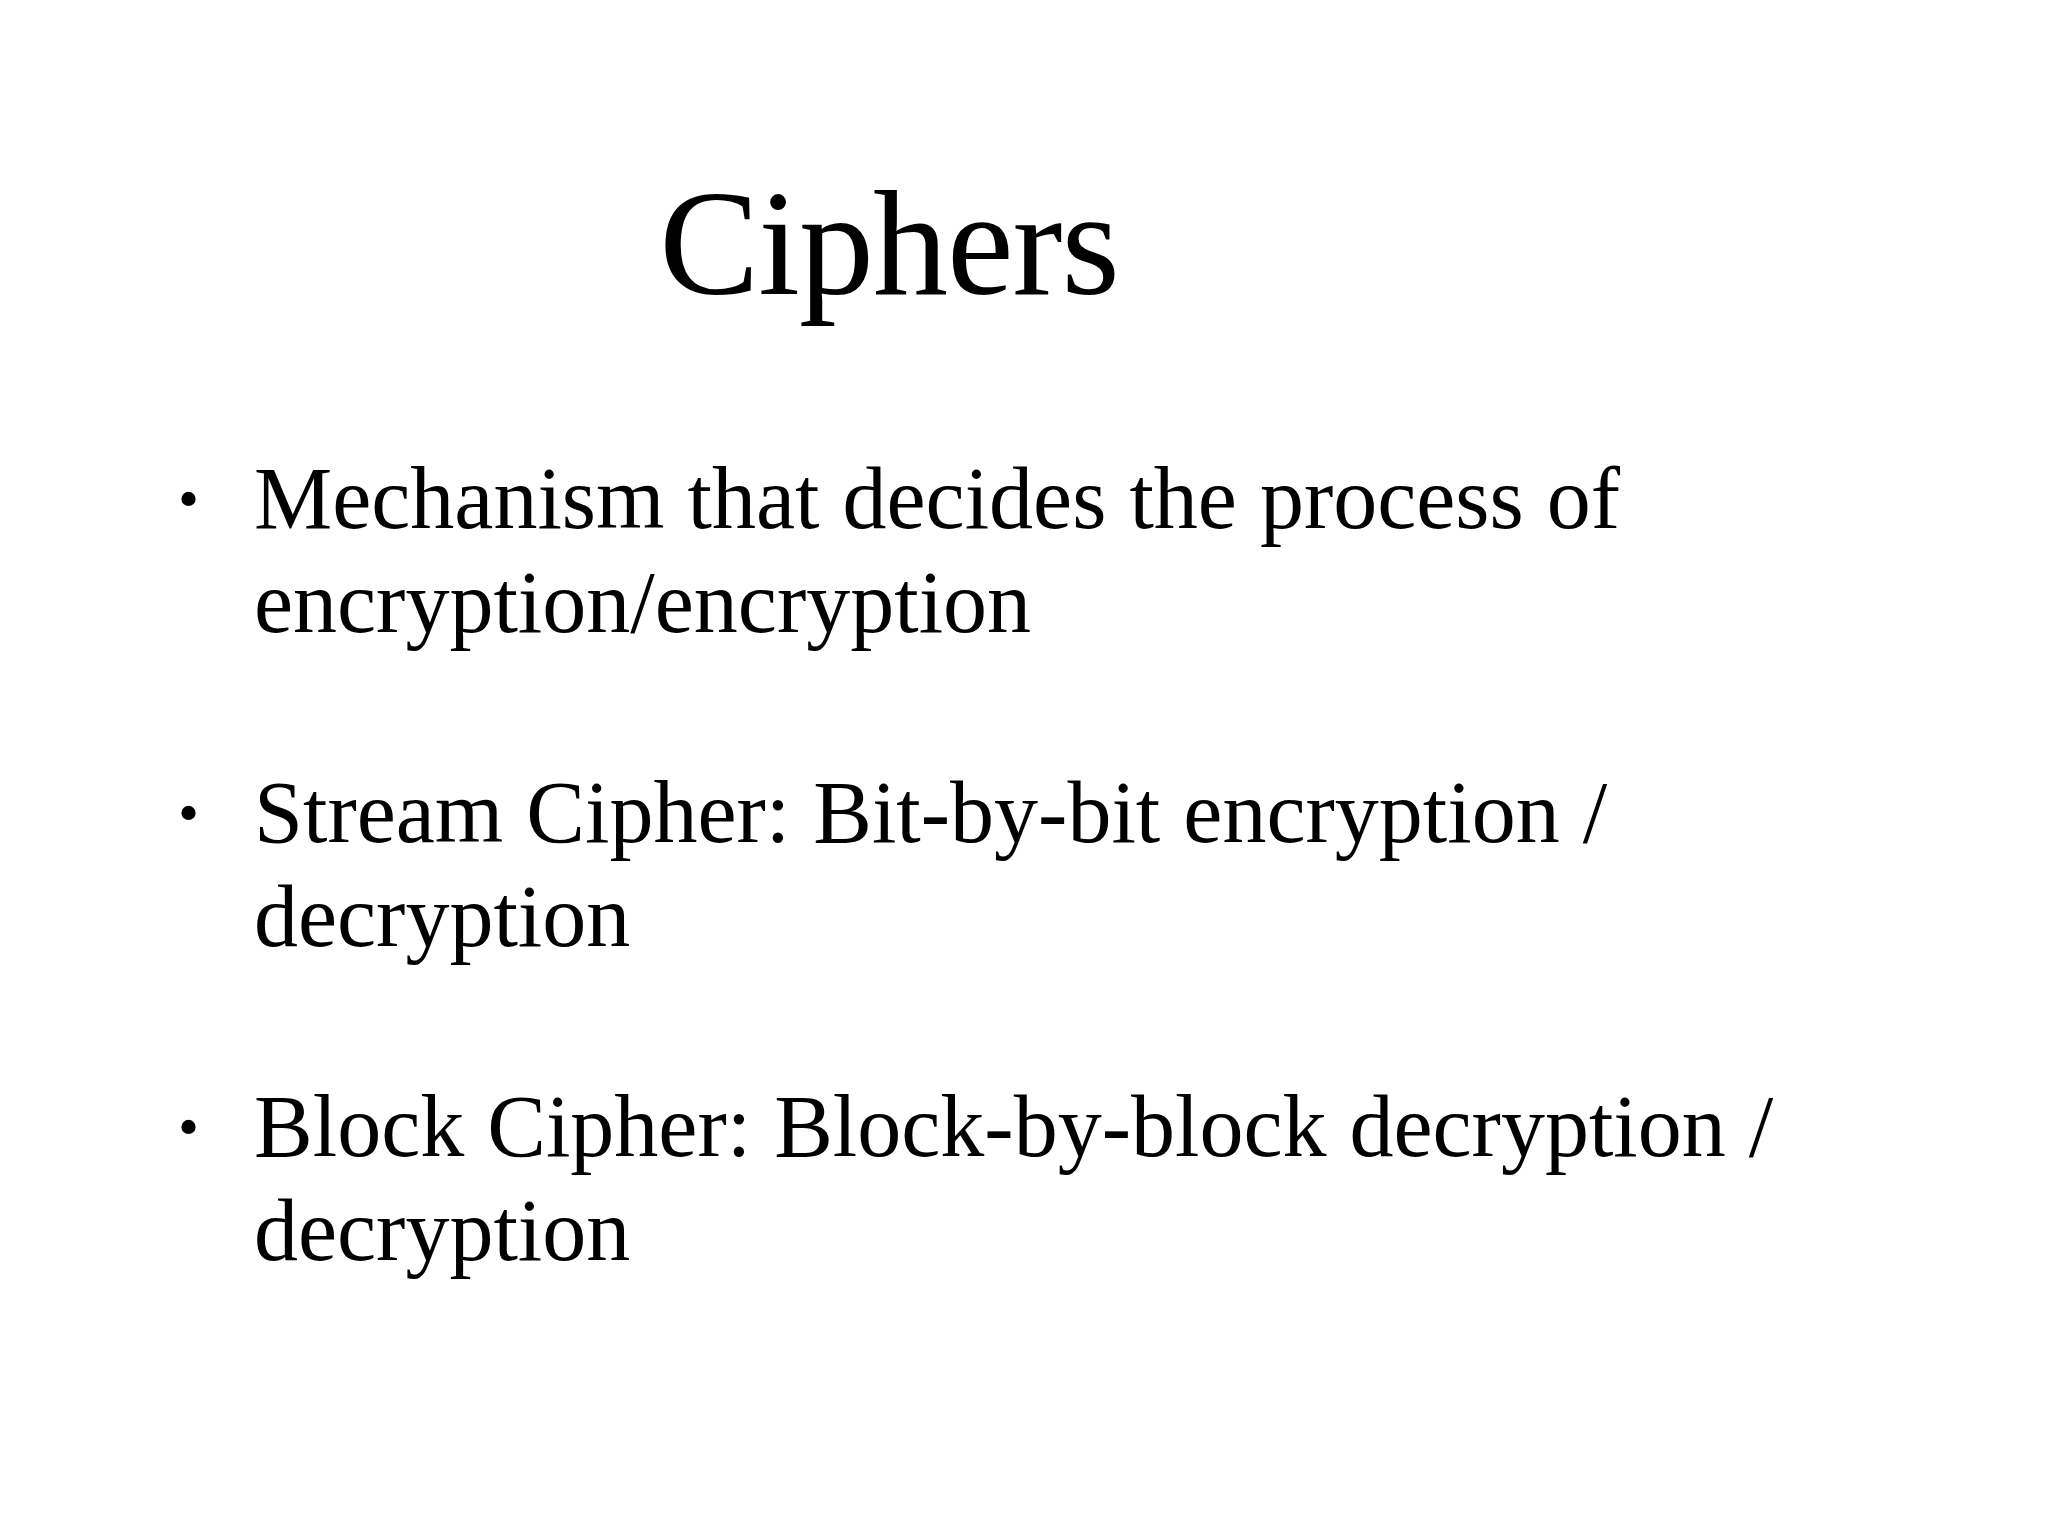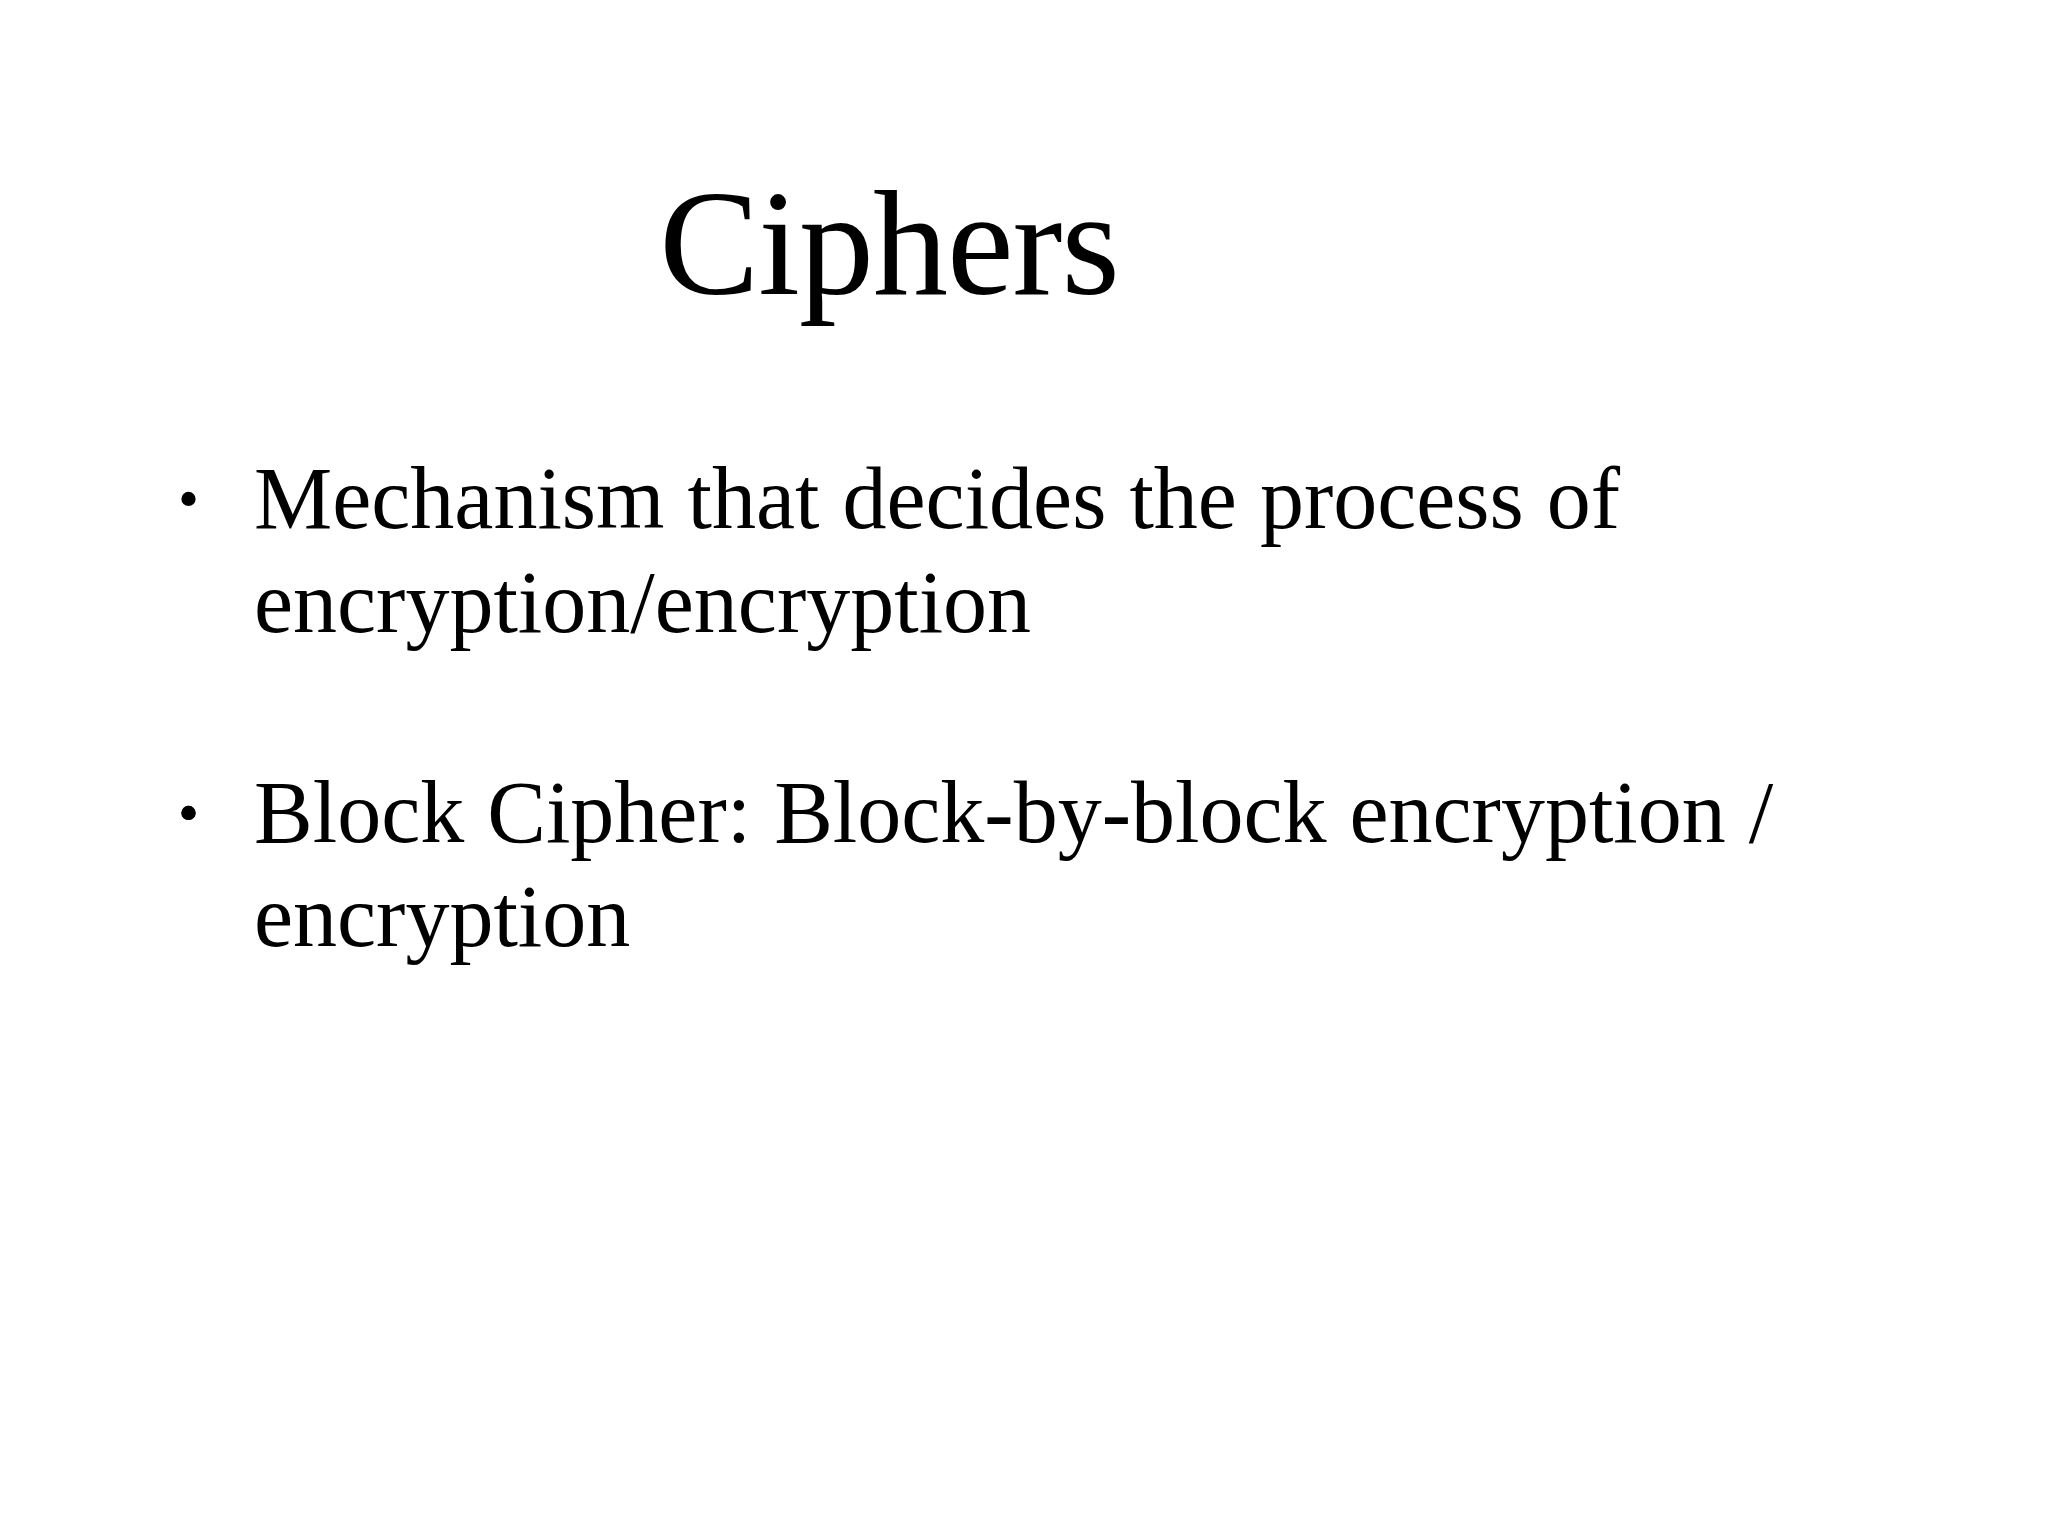--- a/index.html
+++ b/index.html
@@ -97,22 +97,23 @@
 
   <div class="body-area">
 
     <div class="bullet-block b1">
       <span class="bullet-marker">•</span>
       <span class="bullet-text">Mechanism that decides the process of encryption/encryption</span>
     </div>
 
     <div class="bullet-block b2">
       <span class="bullet-marker">•</span>
+      <span class="bullet-text">Stream Cipher: Bit-by-bit encryption / decryption</span>
     </div>
 
     <div class="bullet-block b3">
       <span class="bullet-marker">•</span>
-      <span class="bullet-text">Block Cipher: Block-by-block encryption / encryption</span>
+      <span class="bullet-text">Block Cipher: Block-by-block decryption / decryption</span>
     </div>
 
   </div>
 
 </div>
 
 </body></html>

